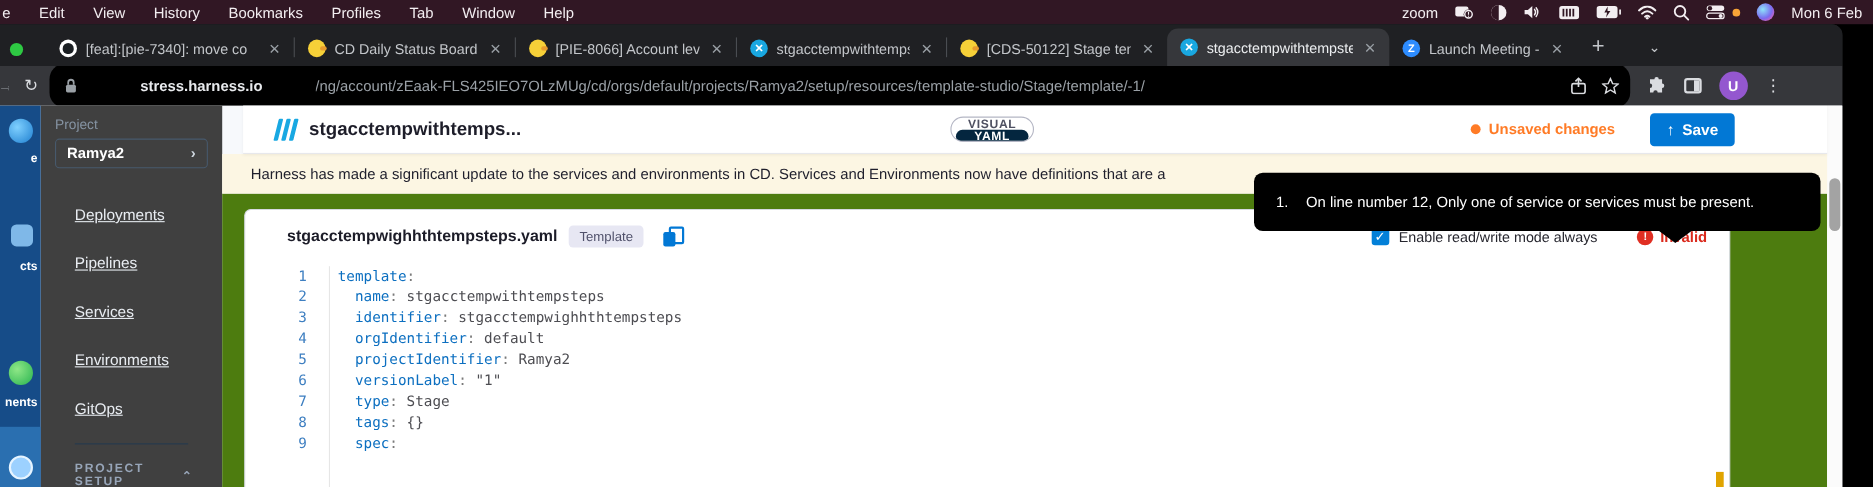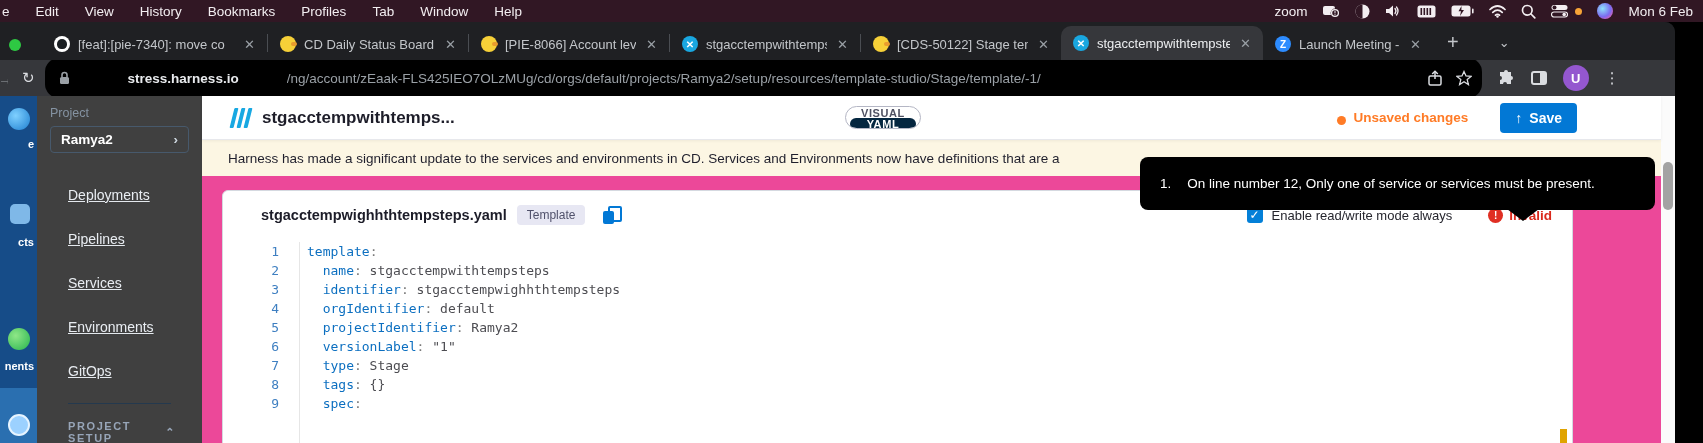--- a/index.html
+++ b/index.html
@@ -83,39 +83,39 @@
   .proj-select .chev { font-weight:700; color:#cfd8e0; }
   .nav-items { margin-top:24px; display:flex; flex-direction:column;text-decoration:underline; }
   .nav-item { padding:10px 0 10px 31px; font-size:14px; color:#e9edf2; margin-bottom:8px; }
   .sb-divider { height:1px; background:#24394e; margin:6px 31px 0 31px; }
   .sb-section { display:flex; align-items:center; justify-content:space-between; padding:16px 26px 0 31px;
                 color:#97a5b8; font-size:11px; font-weight:700; letter-spacing:1.6px; }
 
   
   .main { flex:none; width:1459px; position:relative; display:flex; flex-direction:column; }
   .main-header { height:44px; background:#fff; display:flex; align-items:center; padding:0 84px 0 30px;
-                 border-bottom:1px solid #e7e8ec; box-shadow:0 1px 3px rgba(0,0,0,.06); position:relative; z-index:2; }
+                 border-bottom:1px solid #e7e8ec; box-shadow:0 1px 3px rgba(0,0,0,.06); position:relative; z-index:2;margin-left:19px; }
   .tpl-logo { display:flex; gap:3px; margin-right:12px; }
   .tpl-logo i { display:block; width:4px; height:20px; background:#18a8e2; transform:skewX(-14deg); border-radius:1px; }
   .page-title { font-size:17px; font-weight:700; color:#1d1d29; }
   .mode-toggle { position:absolute; left:643px; top:10px; height:23px; display:flex; align-items:center;
                  border:1px solid #b4b6c4; border-radius:12px; background:#fff; overflow:hidden;flex-direction:column; }
   .mode-visual { padding:0 15px; font-size:11px; font-weight:700; letter-spacing:.6px; color:#4f5162; }
   .mode-yaml { padding:0 17px; font-size:11px; font-weight:700; letter-spacing:.6px; color:#fff; background:#04263f;
                border-radius:12px; height:23px; display:flex; align-items:center; margin:-1px; }
   .header-right { margin-left:auto; display:flex; align-items:center; gap:32px; }
-  .unsaved { display:flex; align-items:flex-end; gap:8px; color:#ff7b26; font-size:13.5px; font-weight:700; }
+  .unsaved { display:flex; align-items:center; gap:8px; color:#ff7b26; font-size:13.5px; font-weight:700; }
   .unsaved .dot { width:9px; height:9px; border-radius:50%; background:#ff7b26; }
   .save-btn { background:#0278d5; color:#fff; border:none; border-radius:4px; height:30px; padding:0 15px;
               font-size:14px; font-weight:700; display:flex; align-items:center; gap:7px; font-family:inherit; }
 
   .banner { height:36px; background:#fcf6e3; display:flex; align-items:center; padding-left:26px;
             font-size:13.5px; color:#1f1f2c; position:relative; z-index:1; white-space:nowrap; overflow:hidden; }
 
-  .page-body { flex:1; background:#ec4899; position:relative; }
+  .page-body { flex:1; background:#4d7c0f; position:relative; }
   .card { position:absolute; left:20px; top:14px; width:1351px; height:260px; background:#fff;
           border:1px solid #d5d9e0; border-radius:6px 6px 0 0; }
   .card-header { height:48px; display:flex; align-items:center; padding:0 18px 0 38px; }
   .filename { font-size:14.5px; font-weight:700; color:#1c1c28; }
   .badge { margin-left:10px; background:#e7e7f3; color:#50516b; font-size:12px; padding:3px 10px; border-radius:4px; }
   .copy-ic { margin-left:18px; width:16px; height:18px; position:relative; }
   .copy-ic::before { content:""; position:absolute; left:5px; top:0; width:10px; height:12px;
                      border:2px solid #0278d5; border-radius:2px; }
   .copy-ic::after { content:""; position:absolute; left:0; top:5px; width:11px; height:13px;
                     background:#0278d5; border-radius:2px; }

